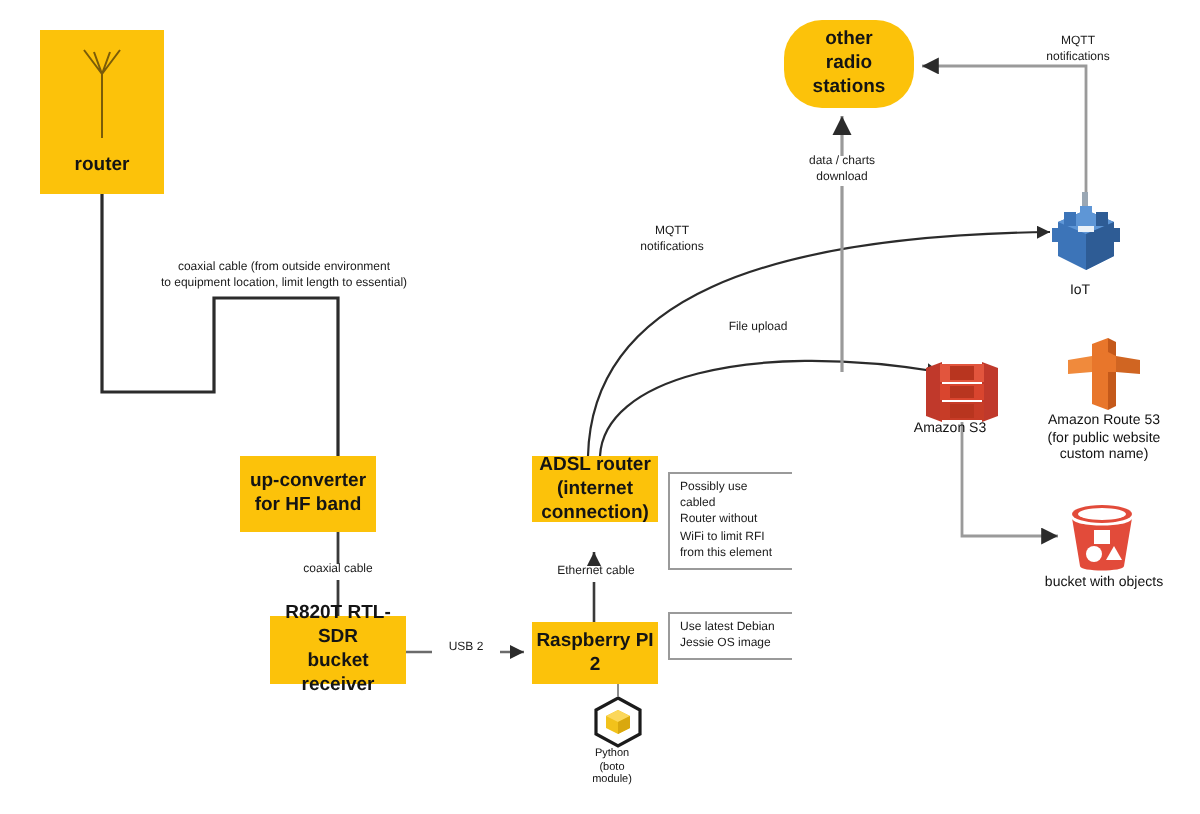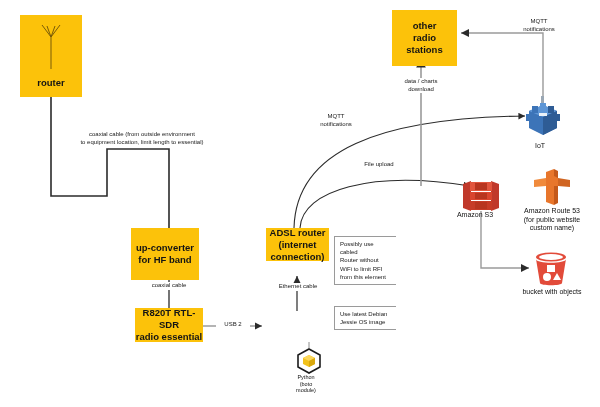--- a/index.html
+++ b/index.html
@@ -22,25 +22,25 @@
   }
   .box .lbl{white-space:pre-line;}
 
   
   #antenna-box{
     left:20px;top:15px;width:62px;height:82px;
     justify-content:flex-end;padding-bottom:8px;
   }
   #antenna-glyph{position:absolute;left:50%;top:8px;transform:translateX(-50%);}
 
-  #upconverter-box{left:131px;top:228px;width:68px;height:52px;}
+  #upconverter-box{left:120px;top:228px;width:68px;height:38px;}
   #sdr-box{left:135px;top:308px;width:68px;height:34px;}
   #router-box{left:266px;top:228px;width:63px;height:33px;}
   #rpi-box{left:266px;top:311px;width:63px;height:31px;}
-  #otherstations-box{left:392px;top:10px;width:65px;height:56px;}
+  #otherstations-box{left:392px;top:10px;width:65px;height:44px;border-radius:19px;}
 
   
   .elabel{
     position:absolute;font-size:6px;line-height:7.6px;color:#1a1a1a;
     text-align:center;white-space:pre-line;background:#fff;
   }
   .elabel.nobg{background:transparent;}
   #lbl-coax-long{left:78px;top:131px;width:128px;}
   #lbl-coax{left:141px;top:282px;width:56px;}
   #lbl-usb{left:216px;top:321px;width:34px;}
@@ -142,29 +142,32 @@
     <span class="lbl">router</span>
   </div>
 
   <div class="box" id="upconverter-box">
     <span class="lbl">up-converter
 for HF band</span>
   </div>
 
   <div class="box" id="sdr-box">
     <span class="lbl">R820T RTL-SDR
-radio essential</span>
+bucket receiver</span>
   </div>
 
   <div class="box" id="router-box">
     <span class="lbl">ADSL router
 (internet
 connection)</span>
   </div>
 
+  <div class="box" id="rpi-box">
+    <span class="lbl">Raspberry PI 2</span>
+  </div>
 
   <div class="box" id="otherstations-box">
     <span class="lbl">other
 radio
 stations</span>
   </div>
 
   <div class="elabel" id="lbl-coax-long">coaxial cable (from outside environment
 to equipment location, limit length to essential)</div>
   <div class="elabel" id="lbl-coax">coaxial cable</div>

